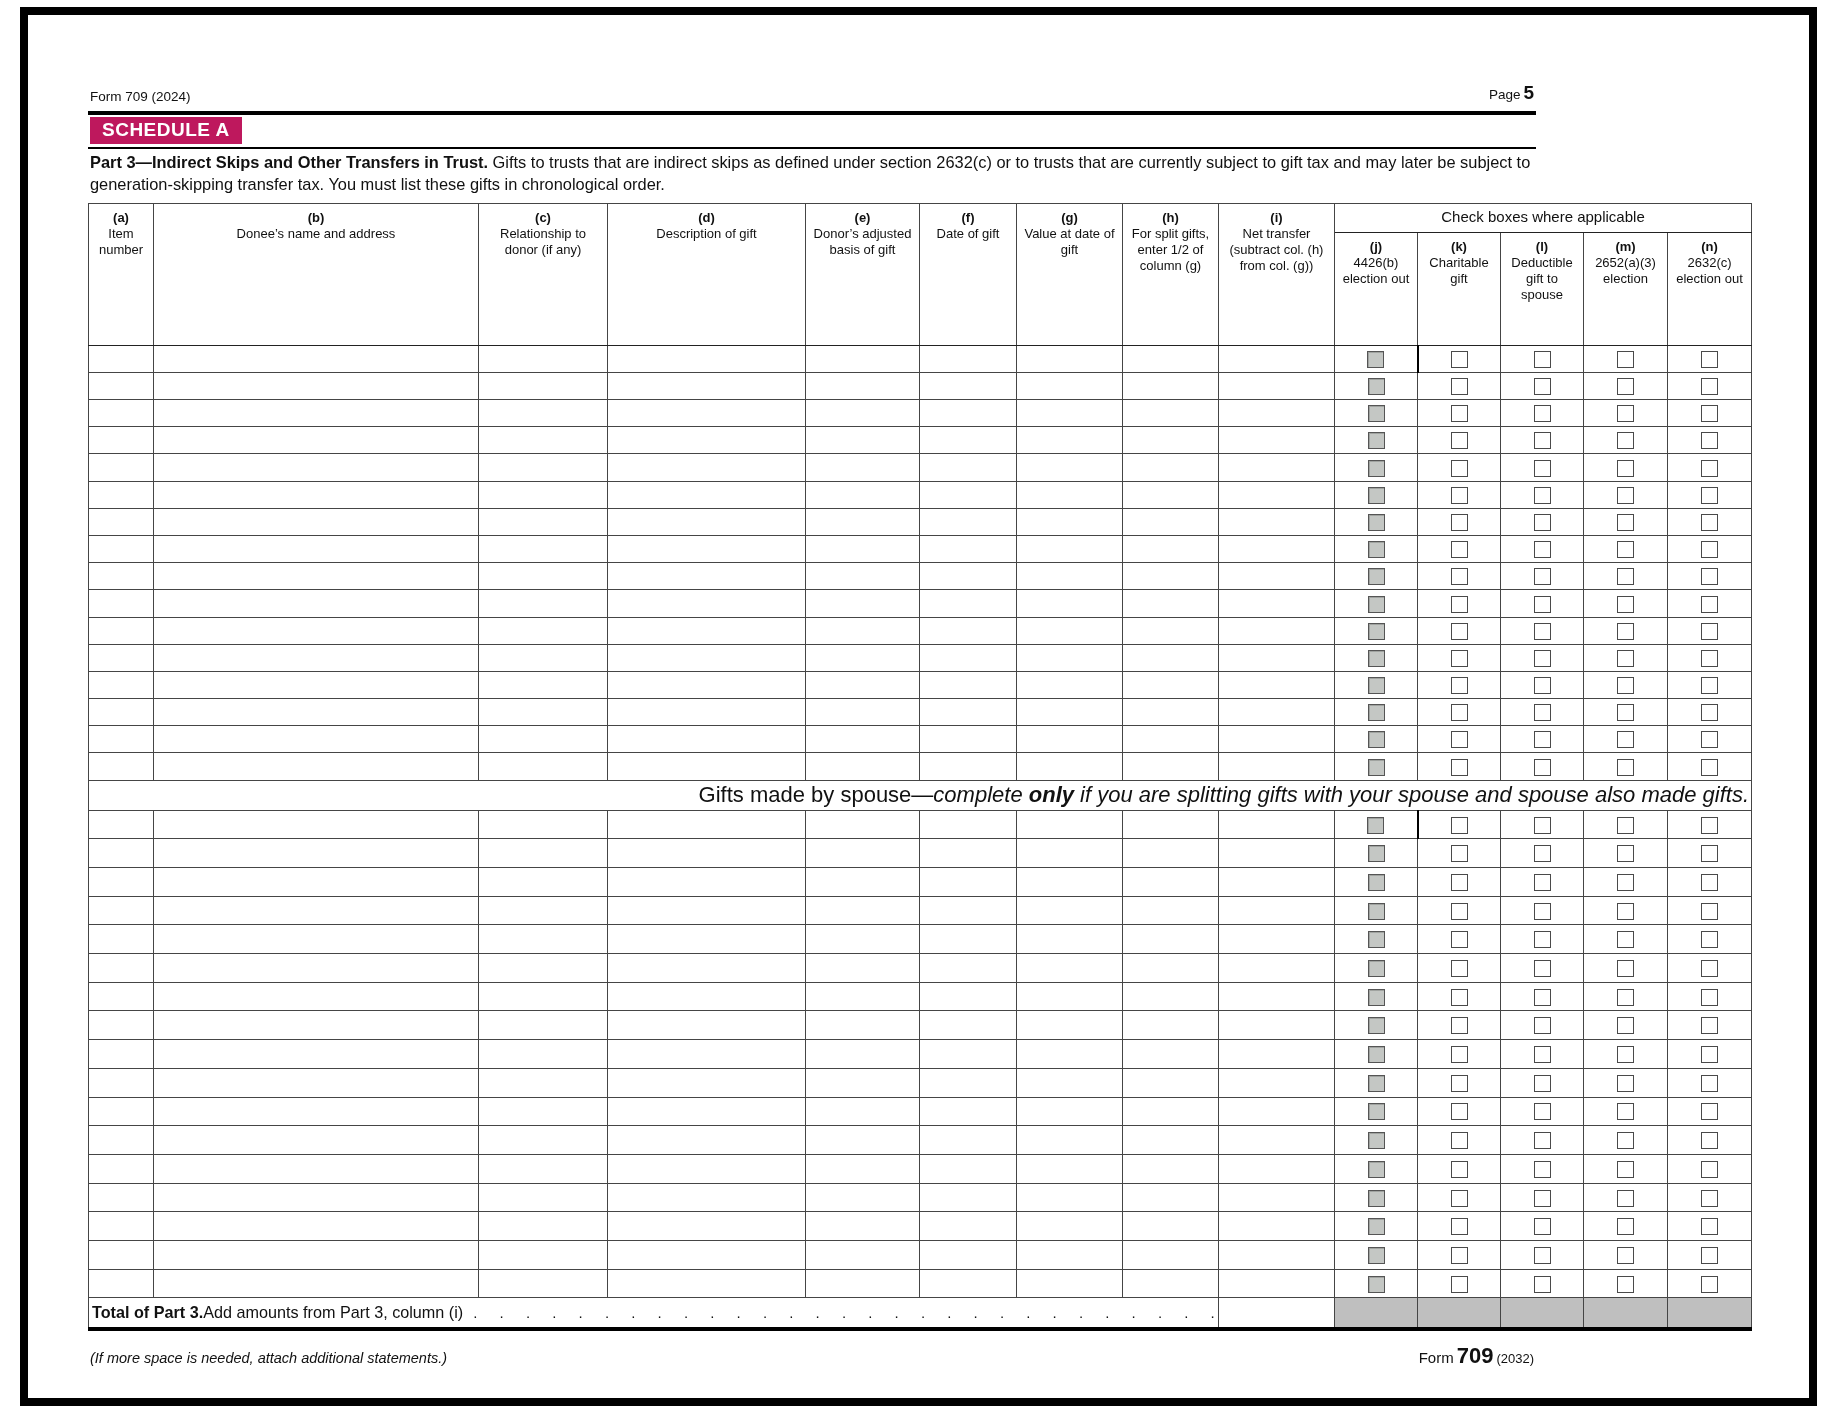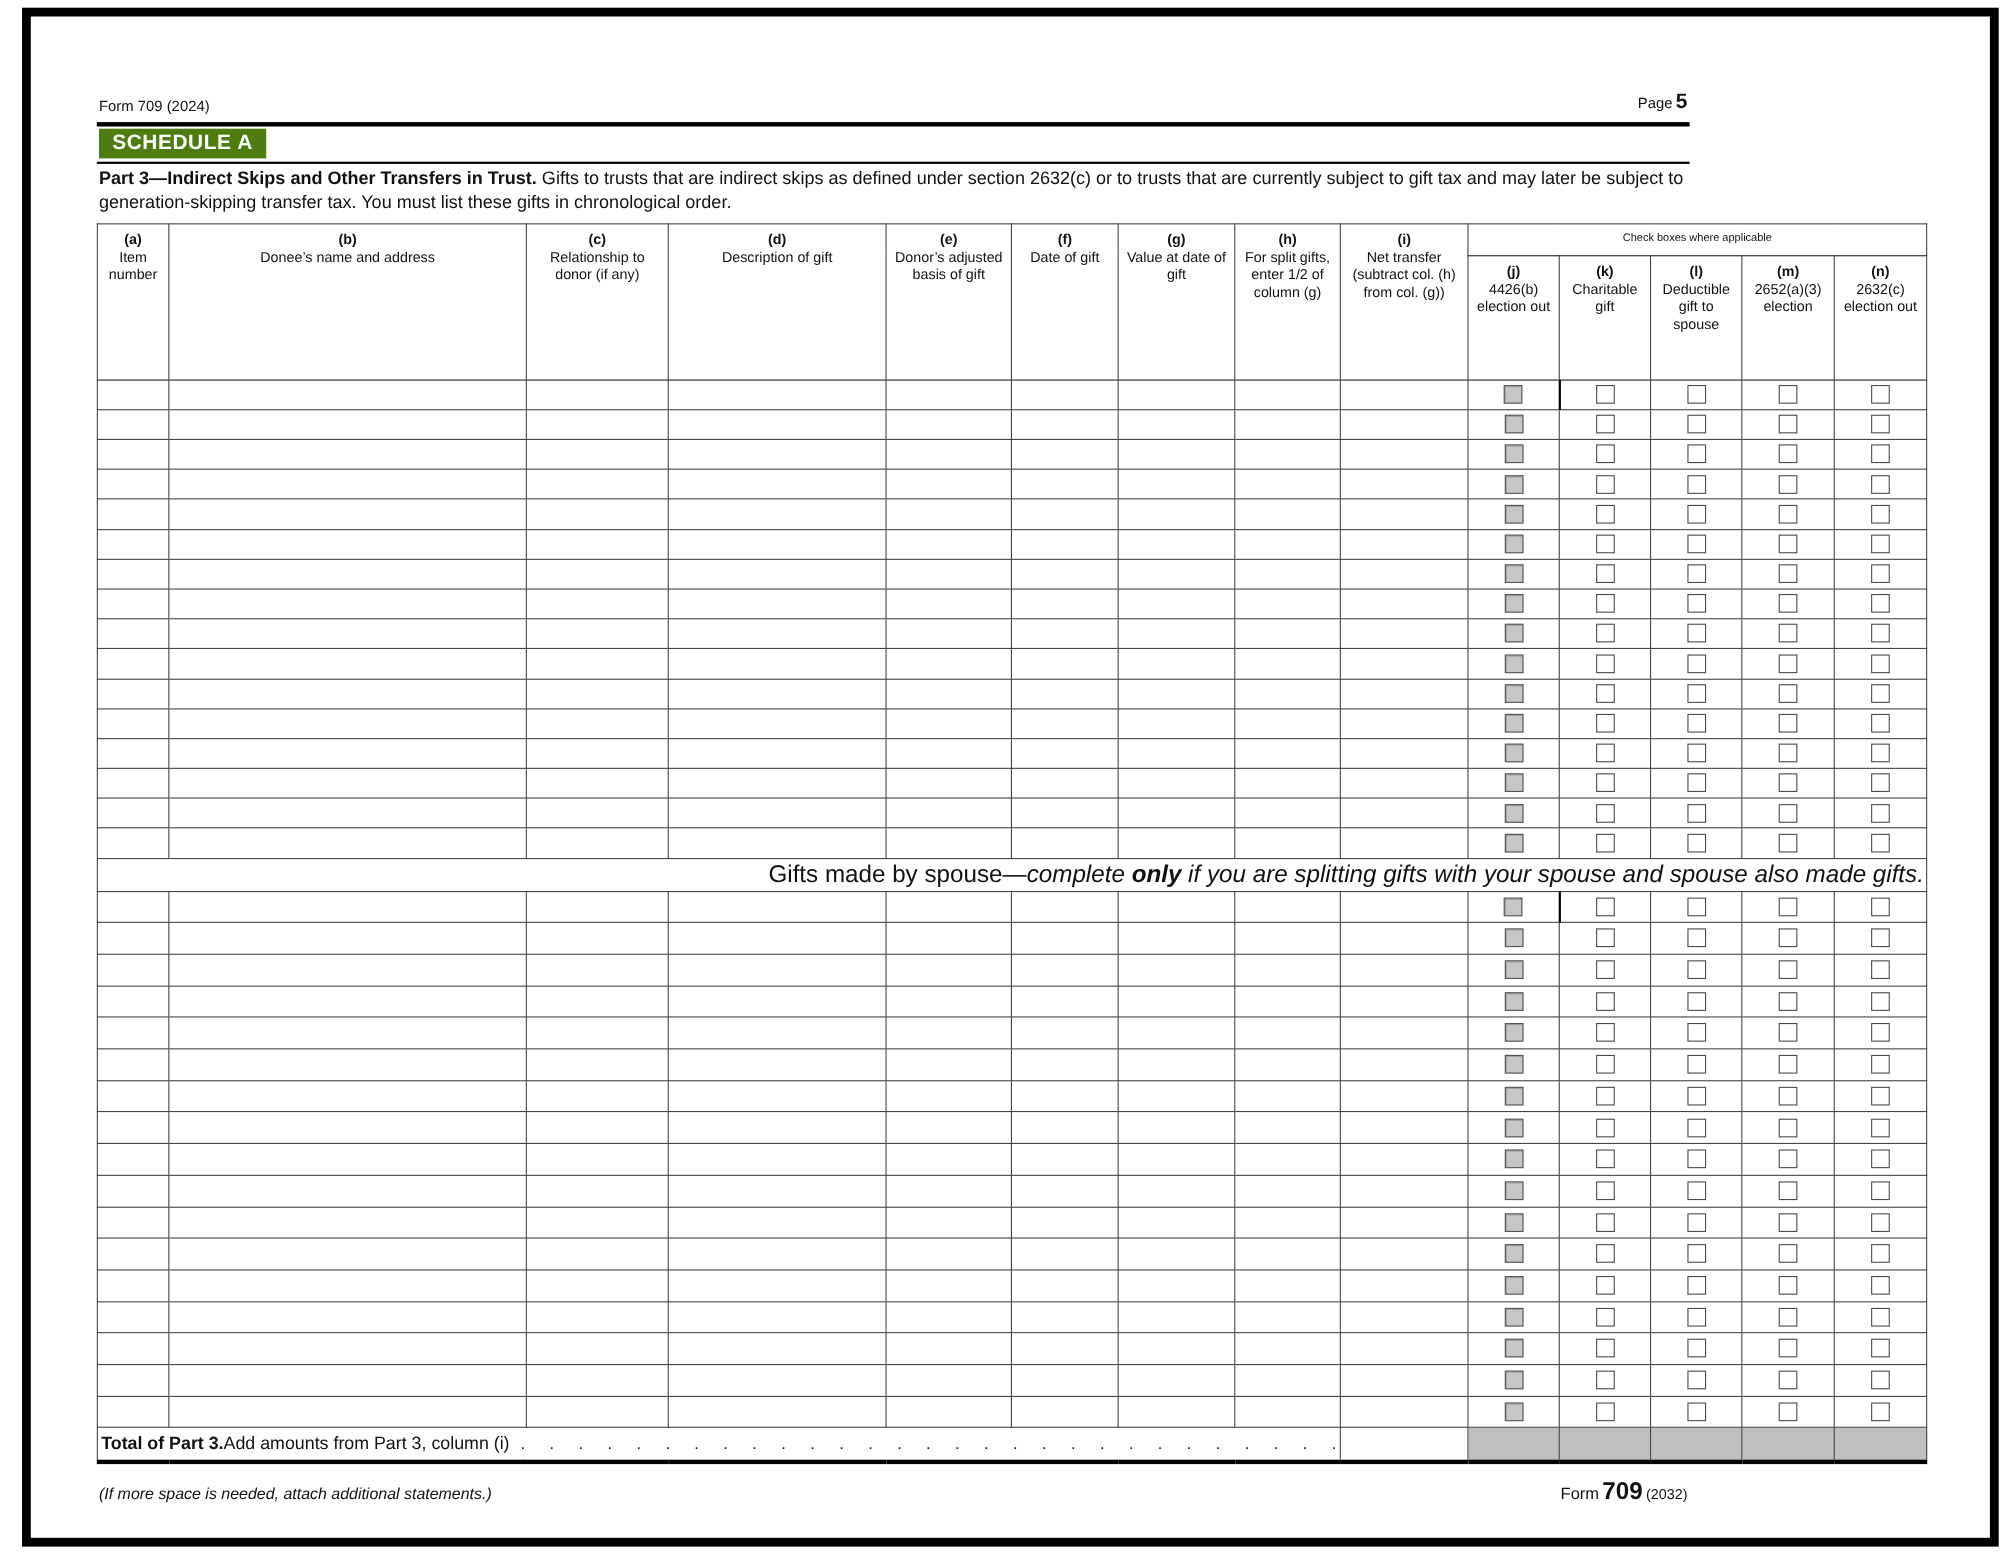--- a/index.html
+++ b/index.html
@@ -33,21 +33,21 @@
 
   
   .schedule-bar {
     margin-top:7px;
     border-top:4px solid #000;
     border-bottom:2.5px solid #000;
     padding:2px 0 3px 0;
     display:flex; align-items:center;
   }
   .sched-badge {
-    background:#4d7c0f; color:#fff;
+    background:#be185d; color:#fff;
     font-weight:bold; font-size:19px;
     padding:2px 12px 3px 12px;
     letter-spacing:0.5px;
     margin-left:2px;
   }
   .sched-title { margin-left:42px; font-size:19px; }
   .sched-title .b { font-weight:bold; }
   .sched-title .r { font-weight:normal; }
   .sched-title .i { font-style:italic; }
 
@@ -74,21 +74,21 @@
   th, td { border:1px solid #454545; }
   thead th {
     font-weight:normal; font-size:13px; line-height:1.24;
     text-align:center; vertical-align:top;
     padding:6px 3px 2px 3px;
     border-bottom:1px solid #222;
   }
   thead .cletter { font-weight:bold; display:block; }
   thead .spanner {
     height:29px; vertical-align:middle; padding:2px;
-    font-size:10px;
+    font-size:15px;
   }
   thead tr.hrow2 th { height:113px; }
 
   tbody td { padding:0; text-align:center; vertical-align:middle; }
   tr.r1 { height:27.2px; }
   tr.r2 { height:28.7px; }
   tr.first td.col-j { border-right:2px solid #000; }
 
   .checkbox {
     display:inline-block; width:17px; height:17px;

